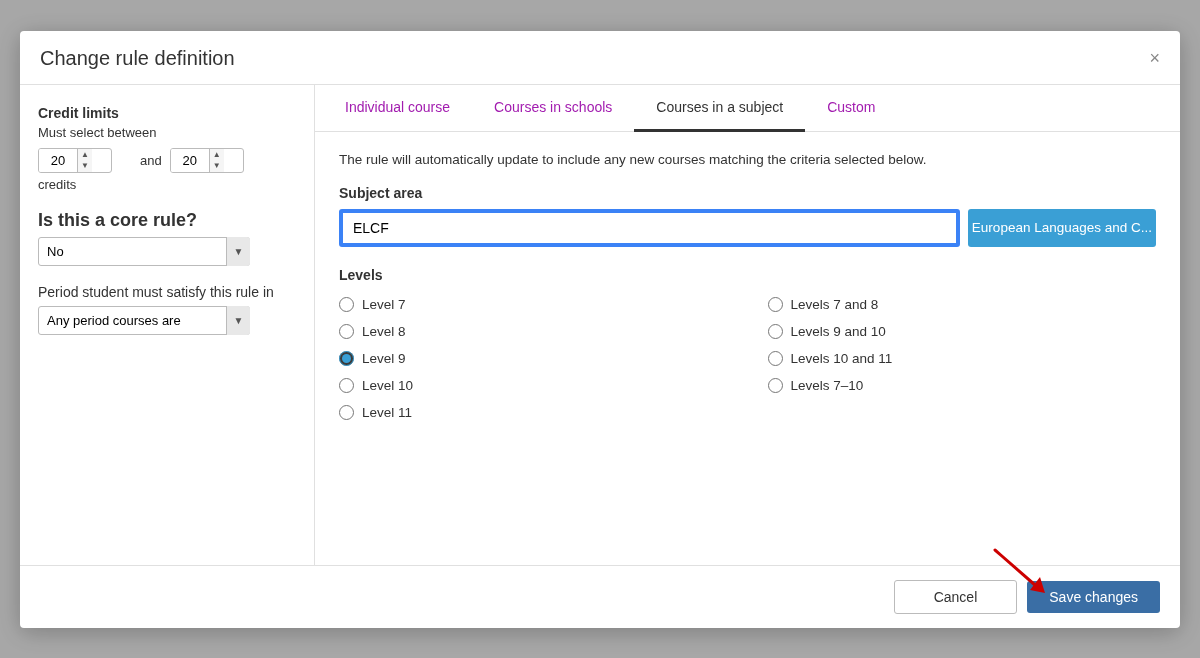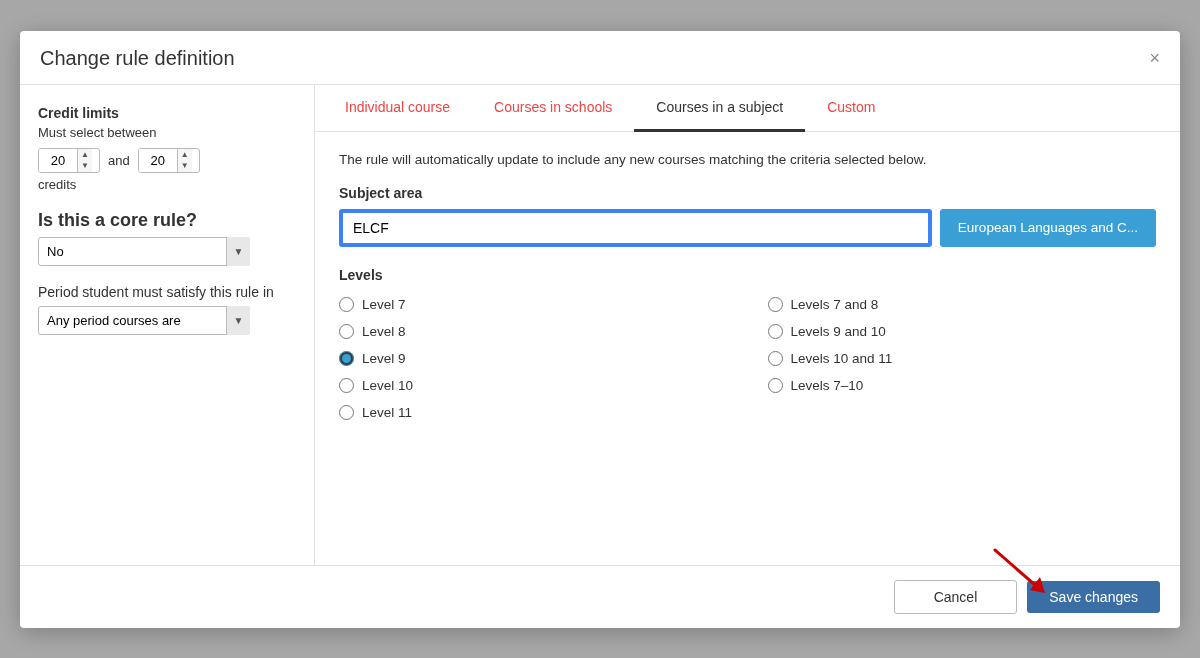--- a/index.html
+++ b/index.html
@@ -74,21 +74,21 @@
       align-items: center;
       gap: 8px;
       margin-bottom: 4px;
     }
     .spinner-input {
       display: flex;
       align-items: center;
       border: 1px solid #bbb;
       border-radius: 3px;
       overflow: hidden;
-      width: 62px;
+      width: 74px;
     }
     .spinner-input input {
       width: 38px;
       border: none;
       padding: 4px 6px;
       font-size: 13px;
       outline: none;
       text-align: center;
     }
     .spinner-arrows {
@@ -101,20 +101,21 @@
       border: none;
       cursor: pointer;
       font-size: 8px;
       padding: 1px 3px;
       line-height: 1.2;
       color: #555;
     }
     .and-label {
       font-size: 13px;
       color: #333;
+      margin-left: 20px;
     }
     .credits-text {
       font-size: 13px;
       color: #333;
       margin-bottom: 18px;
     }
     .core-rule-section { margin-bottom: 18px; }
     .core-rule-title {
       font-weight: 700;
       font-size: 18px;
@@ -167,21 +168,21 @@
       display: flex;
       border-bottom: 1px solid #e0e0e0;
       padding: 0 8px;
     }
     .tab {
       padding: 14px 22px;
       font-size: 14px;
       cursor: pointer;
       border: none;
       background: none;
-      color: #ef4444;
+      color: #a21caf;
       border-bottom: 3px solid transparent;
       margin-bottom: -1px;
     }
     .tab.active {
       color: #333;
       border-bottom: 3px solid #333;
       font-weight: 500;
     }
     .content-area {
       padding: 20px 24px;
@@ -209,21 +210,21 @@
       border: 4px solid #3b82f6;
       border-radius: 3px;
       font-size: 14px;
       outline: none;
     }
     .subject-btn {
       background: #3a9fd5;
       color: #fff;
       border: none;
       border-radius: 3px;
-      padding: 7px 18px;
+      padding: 7px 4px;
       font-size: 13.5px;
       cursor: pointer;
       white-space: nowrap;
     }
     .levels-label {
       font-weight: 700;
       font-size: 14px;
       margin-bottom: 14px;
     }
     .levels-grid {

